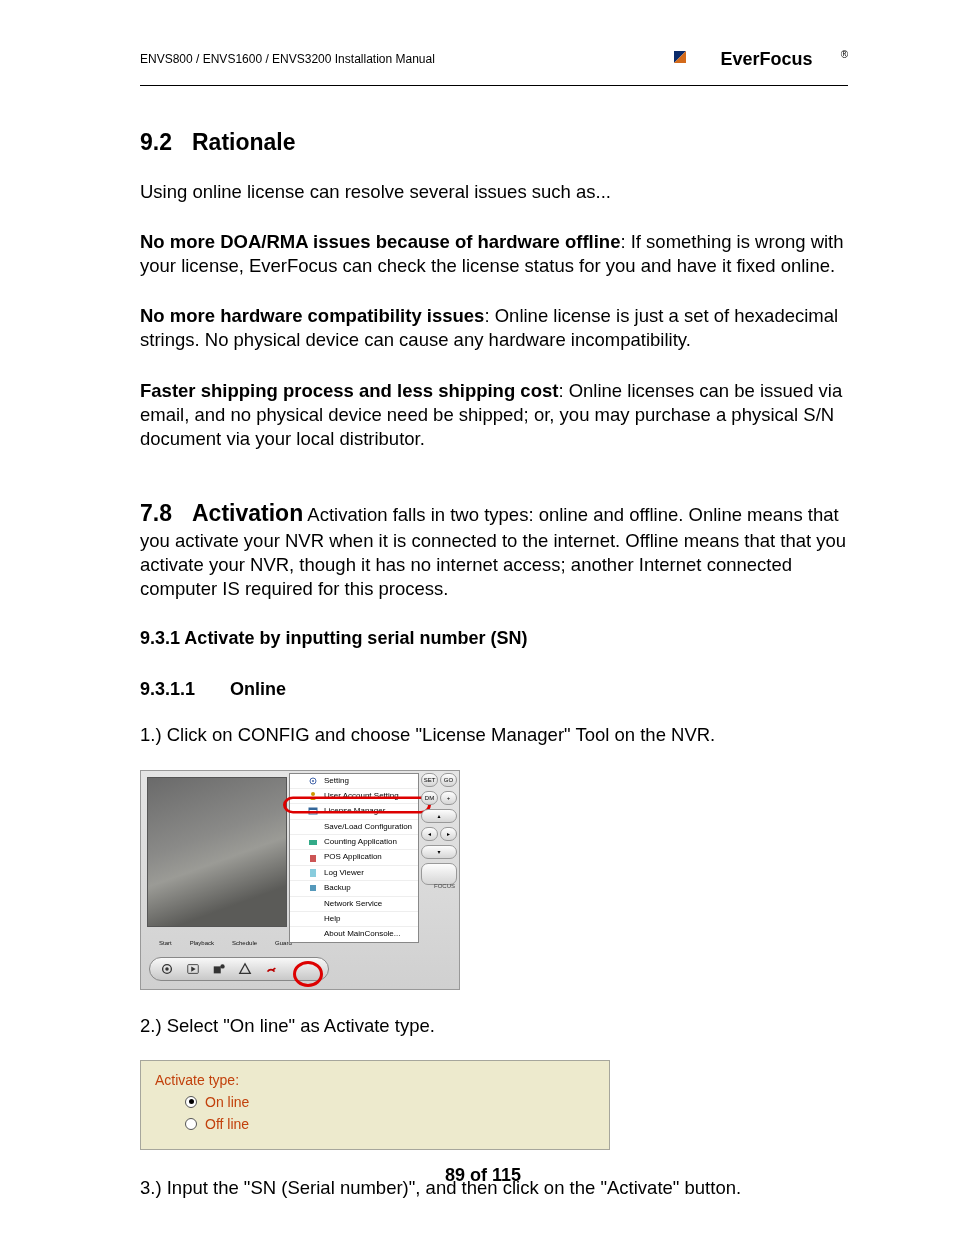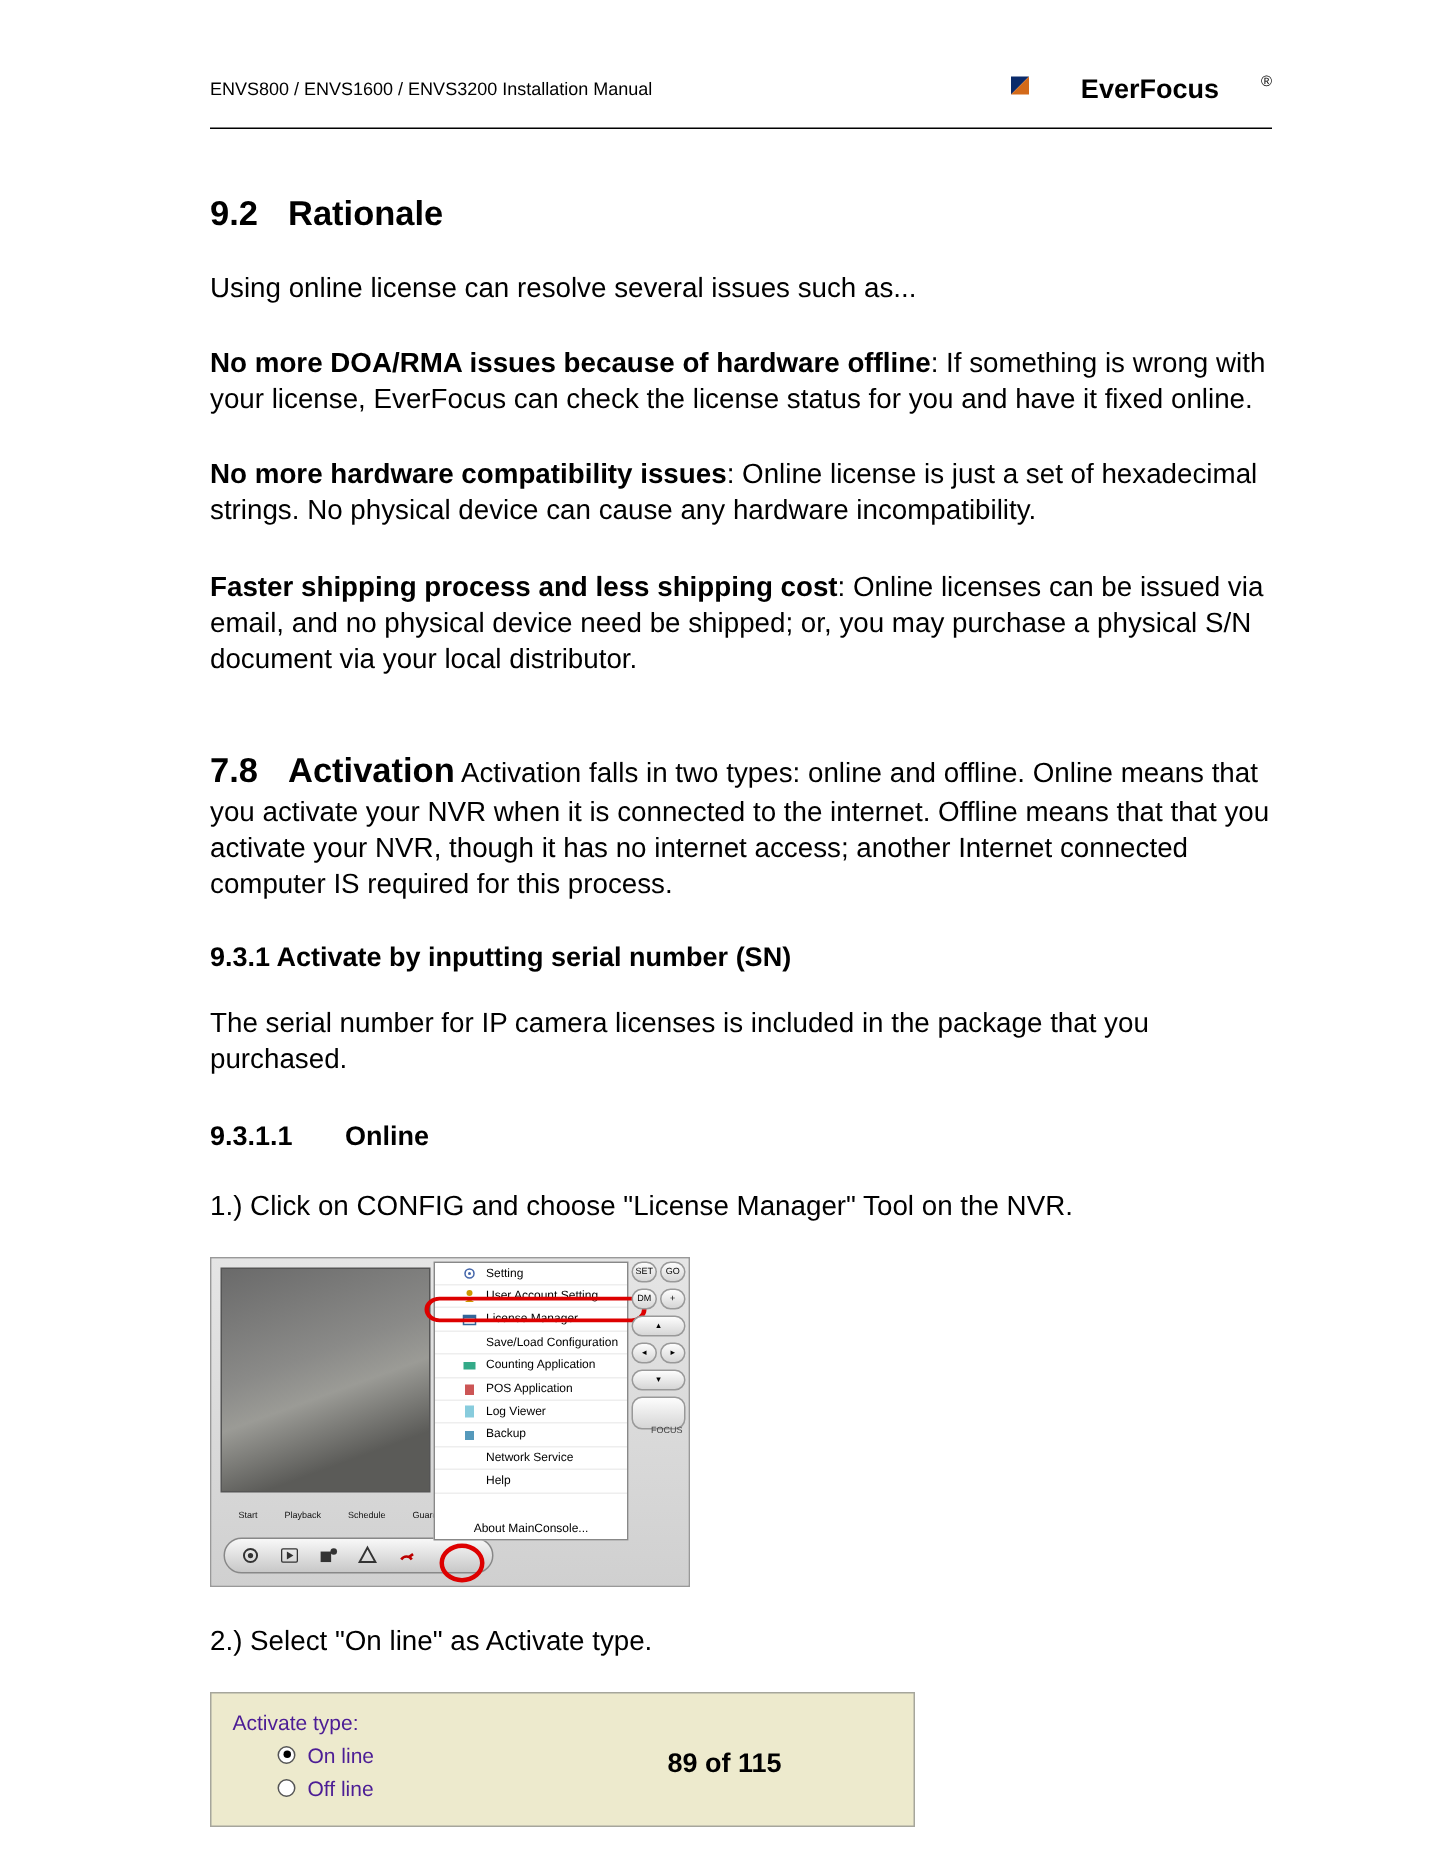--- a/index.html
+++ b/index.html
@@ -77,21 +77,21 @@
   .shot1 .menu {
     position:absolute; left:148px; top:2px; width:130px;
     background:#fff; border:1px solid #888;
     font-size:8px;
   }
   .shot1 .menu .mi {
     display:flex; align-items:center; gap:6px;
     padding:2px 18px; border-bottom:1px solid #eee;
     white-space:nowrap; overflow:hidden;
   }
-  .shot1 .menu .mi:last-child{border-bottom:none;flex-direction:column;}
+  .shot1 .menu .mi:last-child{border-bottom:none;}
   .shot1 .menu .glyph { width:10px; height:10px; flex:none; }
   .ring2 { width:148px; height:20px; left:142px; top:24px; border-radius:10px; transform:scaleY(0.85);}
   .shot1 .rightpanel {
     position:absolute; right:2px; top:2px; width:36px;
     display:flex; flex-direction:column; gap:4px;
   }
   .shot1 .rbtn {
     height:14px; background:linear-gradient(#fdfdfd,#d6d6d6);
     border:1px solid #999; border-radius:7px;
     font-size:6px; text-align:center; line-height:12px;
@@ -101,21 +101,21 @@
   }
 
   
   .shot2 {
     width: 470px;
     border:1px solid #a6a69c;
     background:#edeacd;
     padding:10px 14px 12px 14px;
     margin-bottom: 26px;
     font-size:14px;
-    color:#4c1d95;
+    color:#c2410c;
   }
   .shot2 .row { display:flex; align-items:center; gap:8px; margin:4px 0 4px 30px; }
   .shot2 .radio {
     width:12px; height:12px; border:1px solid #555; border-radius:50%;
     display:flex; align-items:center; justify-content:center; background:#fff;
   }
   .shot2 .radio.checked::after {
     content:""; width:5px; height:5px; background:#000; border-radius:50%;
   }
 
@@ -151,21 +151,20 @@
 </p>
 <p class="para">
   <span class="bold">Faster shipping process and less shipping cost</span><span>: Online licenses can be issued via email, and no physical device need be shipped; or, you may purchase a physical S/N document via your local distributor.</span>
 </p>
 
 <div class="sec93">
   <p class="para">
     <span class="inline-h"><span class="num">7.8</span><span>Activation</span></span><span> Activation falls in two types: online and offline. Online means that you activate your NVR when it is connected to the internet. Offline means that that you activate your NVR, though it has no internet access; another Internet connected computer IS required for this process.</span>
   </p>
   <div class="sub1">9.3.1 Activate by inputting serial number (SN)</div>
-  <p class="para">The serial number for IP camera licenses is included in the package that you purchased.</p>
   <div class="sub2">
     <span class="num">9.3.1.1</span><span>Online</span>
   </div>
   <p class="step">1.) Click on CONFIG and choose "License Manager" Tool on the NVR.</p>
 
   <div class="shot1">
     <div class="video"></div>
     <div class="toolbar-bottom">
       <span>Start</span>
       <span>Playback</span>

